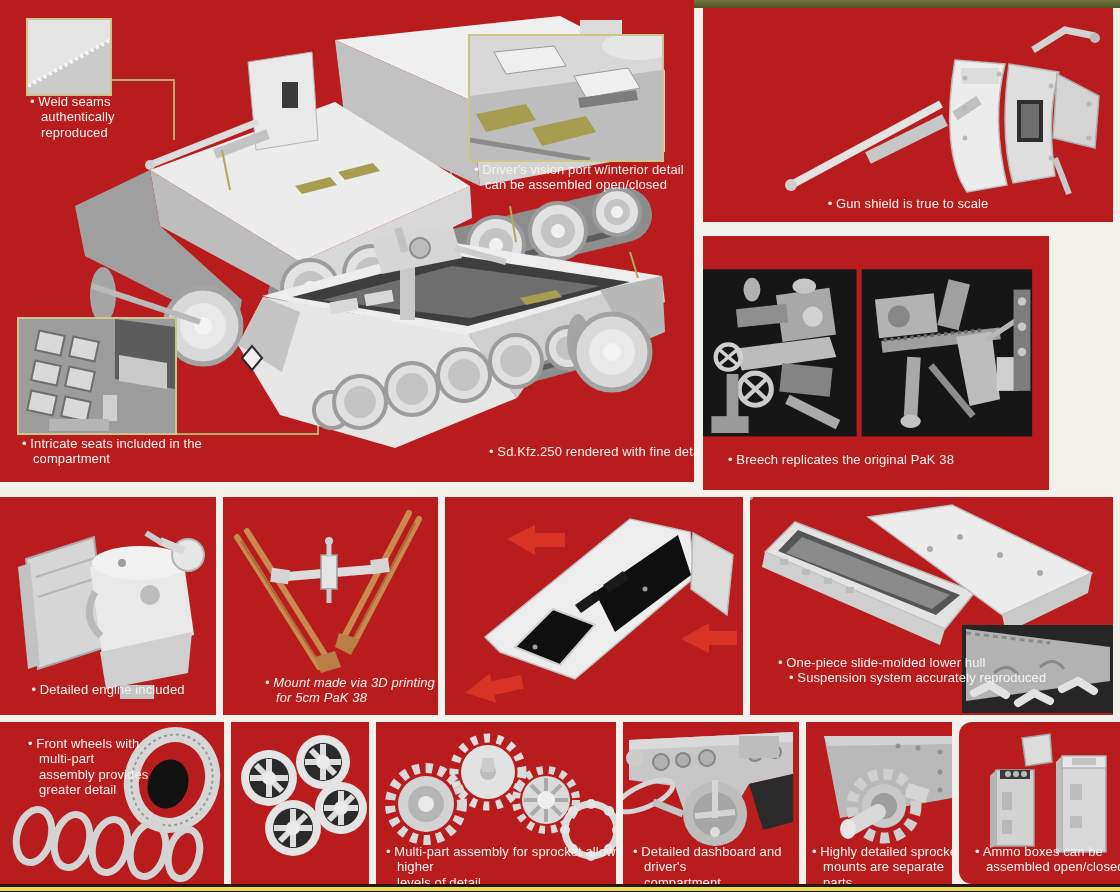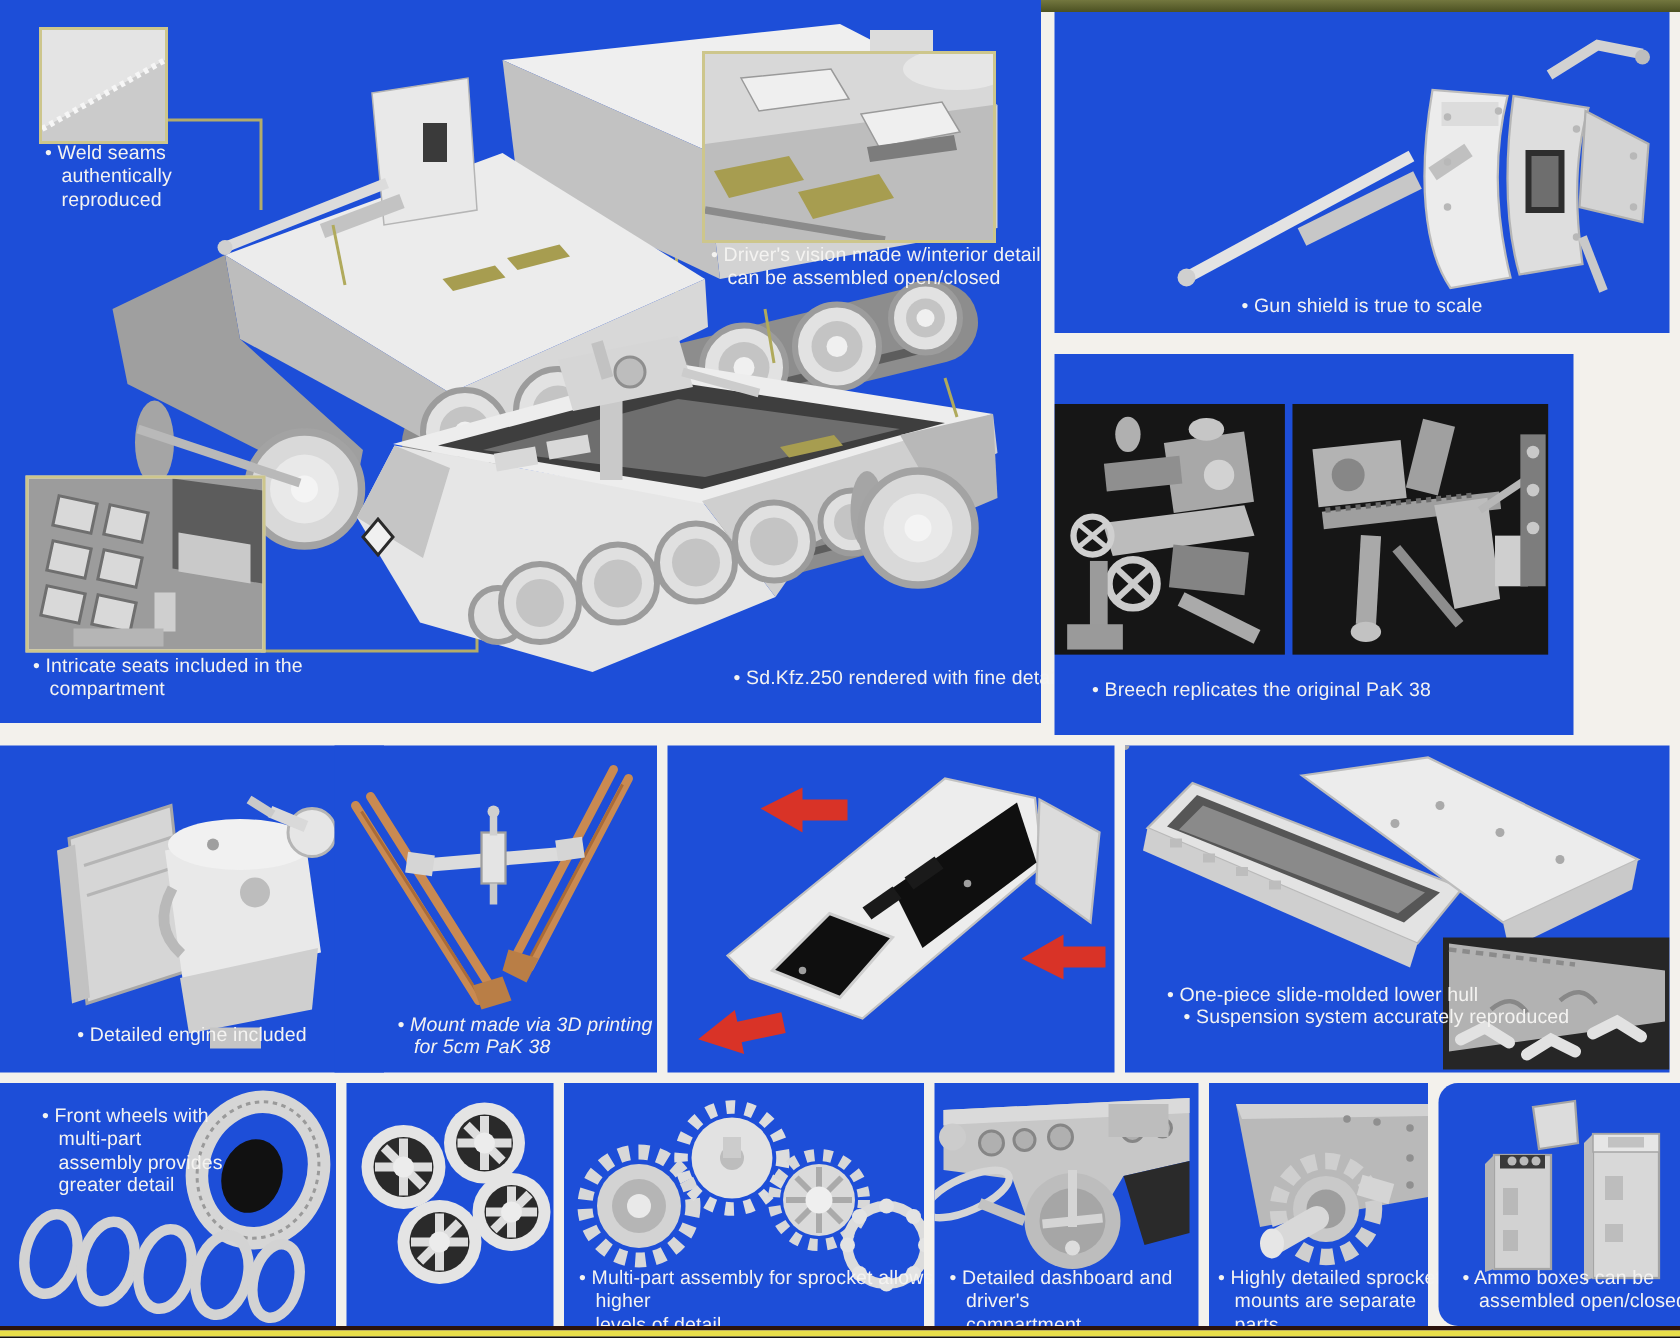--- a/index.html
+++ b/index.html
@@ -3,21 +3,21 @@
 <meta charset="utf-8">
 <style>
   html,body{margin:0;padding:0;}
   body{
     width:1120px;height:892px;position:relative;overflow:hidden;
     background:#f3f1ec;
     font-family:"Liberation Sans","DejaVu Sans",sans-serif;
   }
   .band-top{position:absolute;left:0;top:0;width:1120px;height:8px;
     background:linear-gradient(#73773f,#4c5122);}
-  .panel{position:absolute;background:#1d4ed8;}
+  .panel{position:absolute;background:#b91c1c;}
   .cap{
     position:absolute;color:#f4f3f1;font-size:13px;line-height:1.18;
     white-space:pre-line;text-indent:-11px;padding-left:11px;letter-spacing:.1px;
   }
   .cap.center{left:0;right:0;text-align:center;text-indent:0;padding-left:0;}
   .inset{position:absolute;border:2px solid #cdc68c;box-shadow:inset 0 0 0 1px #efe9c2;background:#cfcfcf;overflow:hidden;}
   svg{display:block;}
   .fill{position:absolute;left:0;top:0;width:100%;height:100%;}
   .strip{position:absolute;left:0;width:1120px;}
 </style>
@@ -180,21 +180,21 @@
         <rect x="44" y="80" width="26" height="20" transform="rotate(12 57 90)"></rect>
       </g>
       <rect x="84" y="76" width="14" height="26" fill="#cfcfcf"></rect>
       <rect x="30" y="100" width="60" height="12" fill="#b5b5b5"></rect>
     </svg>
   </div>
 
   <div class="cap" style="left:30px;top:94px;width:130px;">• Weld seams
 authentically
 reproduced</div>
-  <div class="cap" style="left:474px;top:162px;width:230px;">• Driver's vision made w/interior detail
+  <div class="cap" style="left:474px;top:162px;width:230px;">• Driver's vision port w/interior detail
 can be assembled open/closed</div>
   <div class="cap" style="left:22px;top:436px;width:240px;">• Intricate seats included in the
 compartment</div>
   <div class="cap" style="left:489px;top:444px;width:220px;">• Sd.Kfz.250 rendered with fine detail</div>
 </div>
 
 <div class="panel" style="left:703px;top:8px;width:410px;height:214px;">
   <svg class="fill" viewBox="0 0 410 214">
     <line x1="90" y1="176" x2="238" y2="96" stroke="#e3e3e3" stroke-width="8"></line>
     <circle cx="88" cy="177" r="6" fill="#cfcfcf"></circle>
@@ -261,21 +261,21 @@
       <ellipse cx="246" cy="196" rx="12" ry="8" fill="#c2c2c2"></ellipse>
       <rect x="368" y="40" width="20" height="120" fill="#7d7d7d"></rect>
       <circle cx="378" cy="54" r="5" fill="#c9c9c9"></circle>
         <circle cx="378" cy="84" r="5" fill="#c9c9c9"></circle>
       <circle cx="378" cy="114" r="5" fill="#c9c9c9"></circle>
     </g>
   </svg>
   <div class="cap" style="left:25px;top:216px;width:330px;">• Breech replicates the original PaK 38</div>
 </div>
 
-<div class="panel" style="left:0;top:497px;width:216px;height:218px;padding-left:40px;">
+<div class="panel" style="left:0;top:497px;width:216px;height:218px;">
   <svg class="fill" viewBox="0 0 216 218">
     <polygon points="26,62 94,40 106,150 38,172" fill="#d6d6d6" stroke="#a8a8a8" stroke-width="2"></polygon>
     <polygon points="18,70 30,66 40,168 28,172" fill="#c2c2c2"></polygon>
     <line x1="36" y1="80" x2="98" y2="60" stroke="#b5b5b5" stroke-width="2"></line>
     <line x1="38" y1="100" x2="100" y2="80" stroke="#b5b5b5" stroke-width="2"></line>
     <polygon points="90,70 182,52 194,138 102,158" fill="#e9e9e9"></polygon>
     <ellipse cx="140" cy="66" rx="48" ry="17" fill="#f1f1f1"></ellipse>
     <polygon points="100,155 192,135 188,176 106,192" fill="#cfcfcf"></polygon>
     <circle cx="188" cy="58" r="16" fill="#e6e6e6" stroke="#b5b5b5" stroke-width="2"></circle>
     <line x1="160" y1="44" x2="184" y2="54" stroke="#d9d9d9" stroke-width="8"></line>

